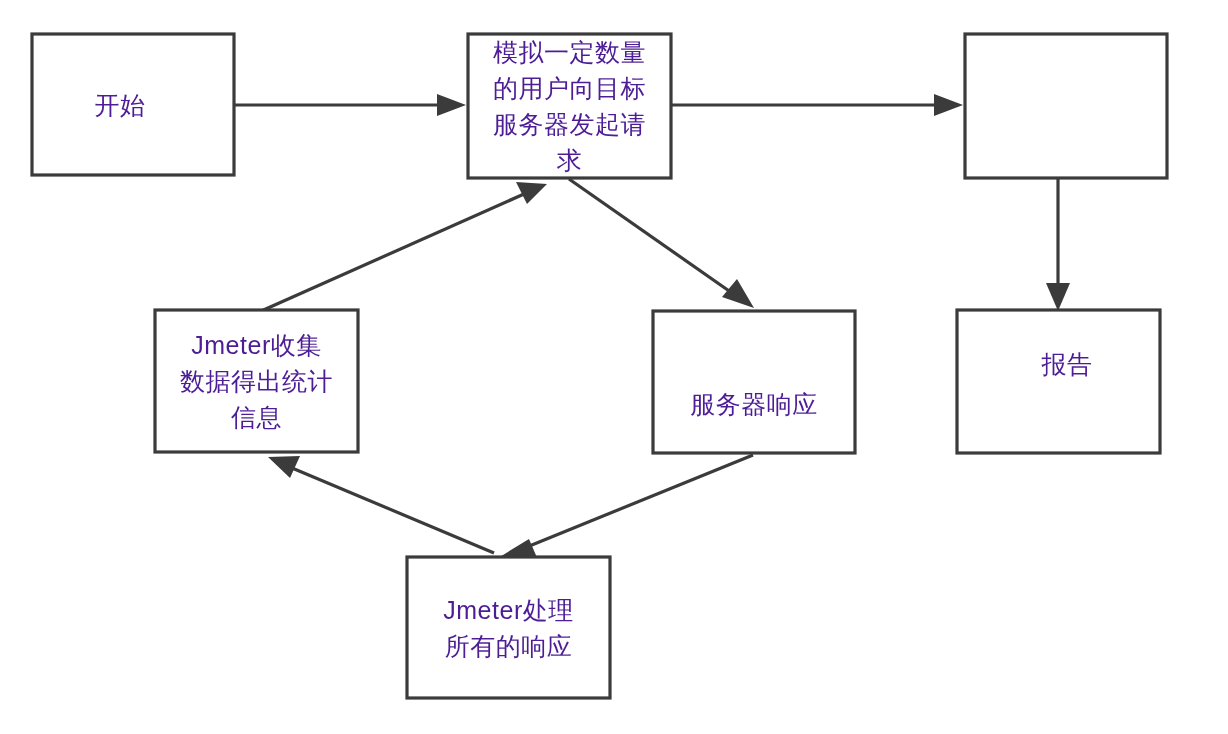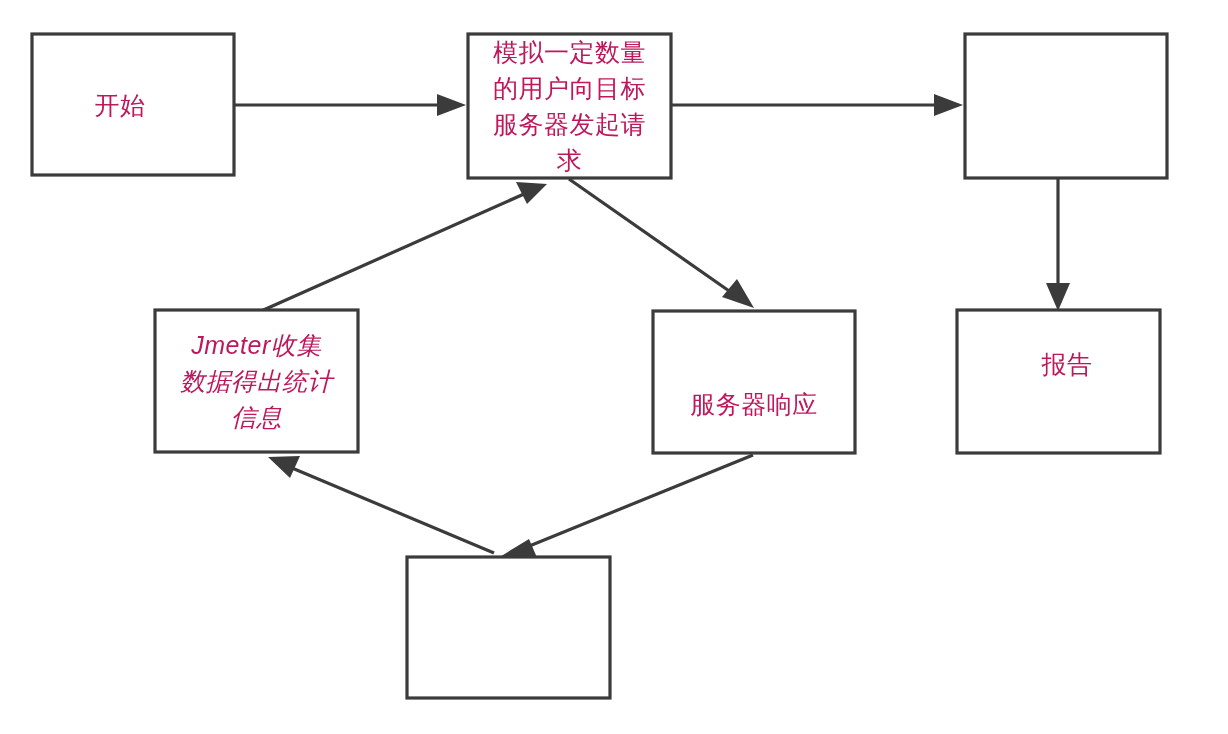--- a/index.html
+++ b/index.html
@@ -39,21 +39,21 @@
   .edge-head {
     fill: #3b3b3b;
     stroke: none;
   }
   .node-label {
     position: absolute;
     display: flex;
     align-items: center;
     justify-content: center;
     text-align: center;
-    color: #be185d;
+    color: #4c1d95;
     font-size: 25px;
     line-height: 36px;
     letter-spacing: 0.5px;
     white-space: pre-line;
     pointer-events: none;
     font-family: "Liberation Sans", "DejaVu Sans", sans-serif;
   }
 </style>
 </head>
 <body>
@@ -114,22 +114,24 @@
   </svg>
 
   <div class="node-label" style="left:32px;  top:34px;  width:176px; height:141px;">开始</div>
 
   <div class="node-label" style="left:468px; top:34px;  width:203px; height:144px;">模拟一定数量
 的用户向目标
 服务器发起请
 求</div>
 
 
-  <div class="node-label" style="left:155px; top:310px; width:203px; height:142px;font-style:italic;">Jmeter收集
+  <div class="node-label" style="left:155px; top:310px; width:203px; height:142px;">Jmeter收集
 数据得出统计
 信息</div>
 
   <div class="node-label" style="left:653px; top:311px; width:202px; height:142px;margin-top:22px;">服务器响应</div>
 
   <div class="node-label" style="left:957px; top:292px; width:220px; height:143px;">报告</div>
 
+  <div class="node-label" style="left:407px; top:557px; width:203px; height:141px;">Jmeter处理
+所有的响应</div>
 
 </div>
 
 </body></html>

